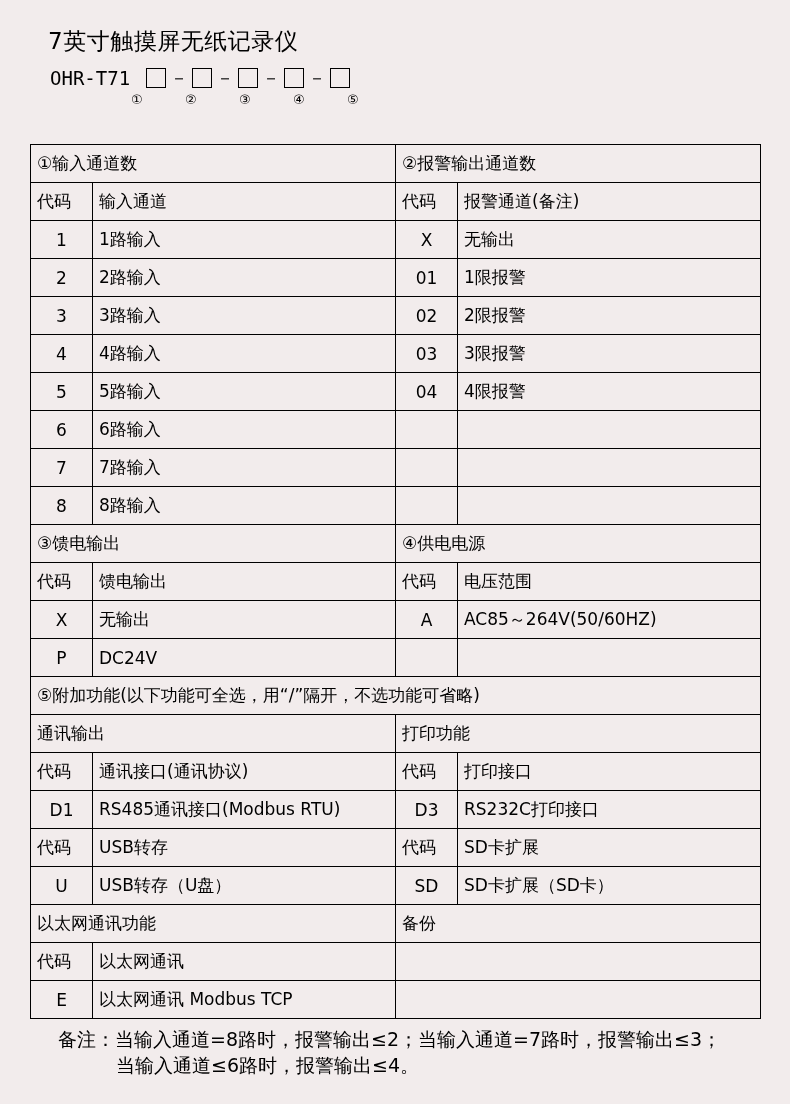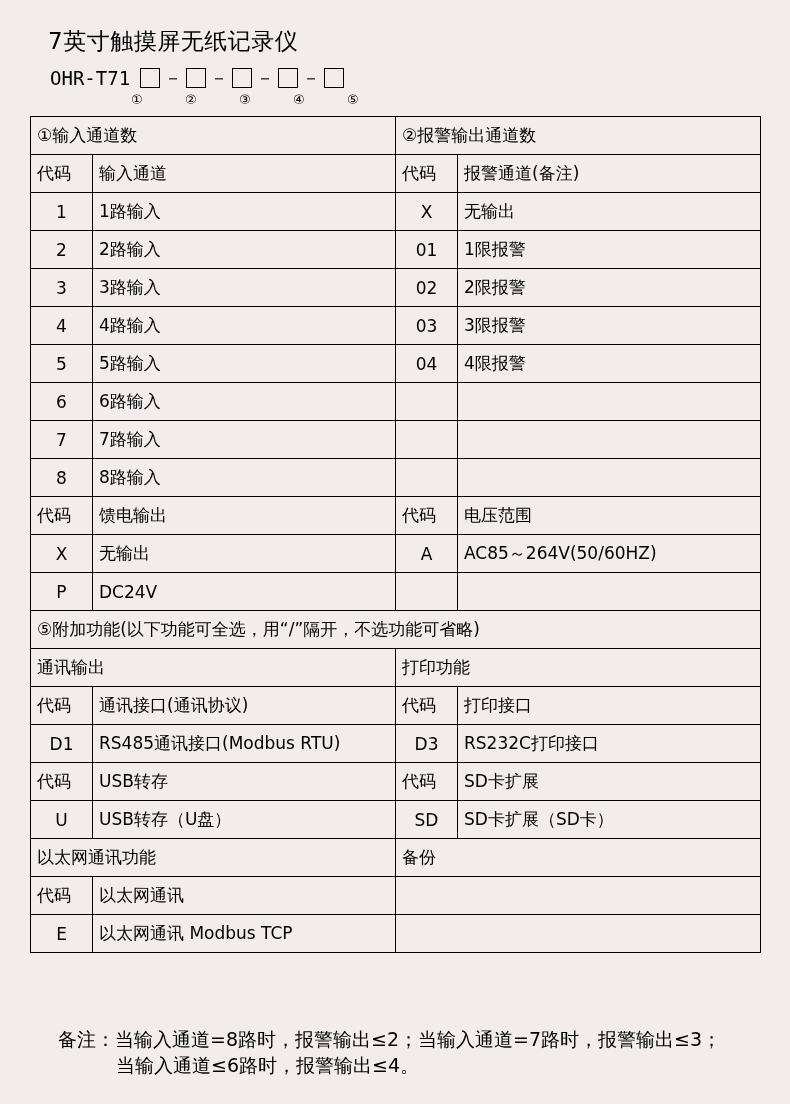--- a/index.html
+++ b/index.html
@@ -35,21 +35,21 @@
   .modelline {
     position: absolute;
     left: 50px;
     top: 66px;
     display: flex;
     align-items: center;
     font-family: "DejaVu Sans Mono", "Liberation Mono", monospace;
     font-size: 19px;
   }
   .modelline .mname {
-    margin-right: 10px;
+    margin-right: 16px;
     letter-spacing: 0px;
   }
   .box {
     display: inline-block;
     width: 20px;
     height: 20px;
     border: 1.5px solid #000;
     box-sizing: border-box;
     vertical-align: middle;
   }
@@ -72,21 +72,21 @@
   }
   .c1 { left: 81px; }
   .c2 { left: 135px; }
   .c3 { left: 189px; }
   .c4 { left: 243px; }
   .c5 { left: 297px; }
 
   table.main {
     position: absolute;
     left: 30px;
-    top: 116px;
+    top: 144px;
     width: 730px;
     border-collapse: collapse;
     table-layout: fixed;
     font-size: 18px;
   }
   table.main td {
     border: 1.5px solid #000;
     padding: 2px 6px;
     vertical-align: middle;
     height: 33px;
@@ -228,20 +228,24 @@
         <td class="desc blank"></td>
       </tr>
       <tr>
         <td class="code">8</td>
         <td class="desc">8路输入</td>
         <td class="code blank"></td>
         <td class="desc blank"></td>
       </tr>
 
       <tr>
+        <td class="hdr" colspan="2">③馈电输出</td>
+        <td class="hdr" colspan="2">④供电电源</td>
+      </tr>
+      <tr>
         <td class="codehdr">代码</td>
         <td class="colh">馈电输出</td>
         <td class="codehdr">代码</td>
         <td class="colh">电压范围</td>
       </tr>
       <tr>
         <td class="code">X</td>
         <td class="desc">无输出</td>
         <td class="code">A</td>
         <td class="desc nowrap">AC85～264V(50/60HZ)</td>

